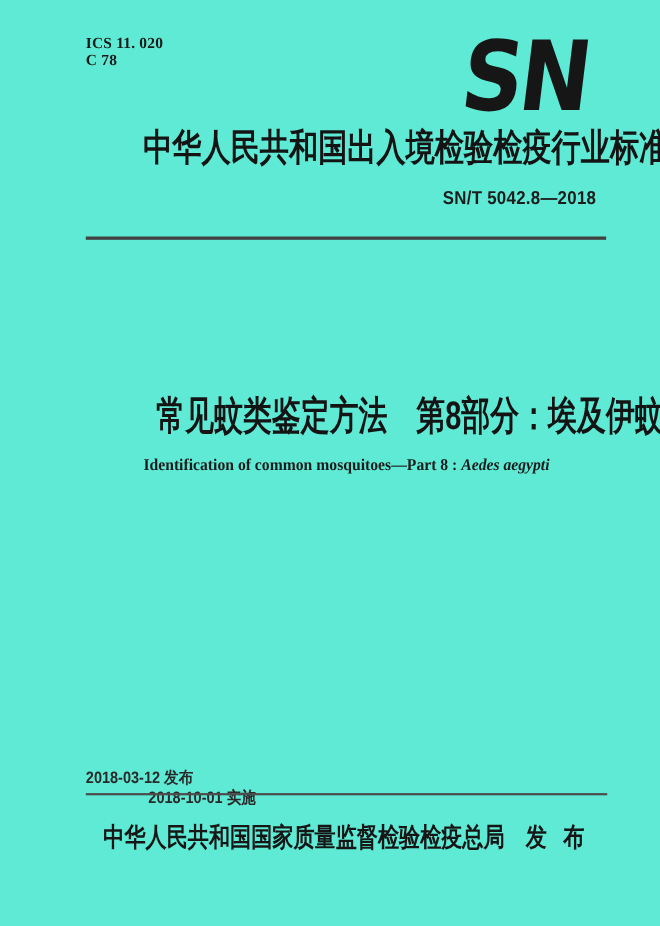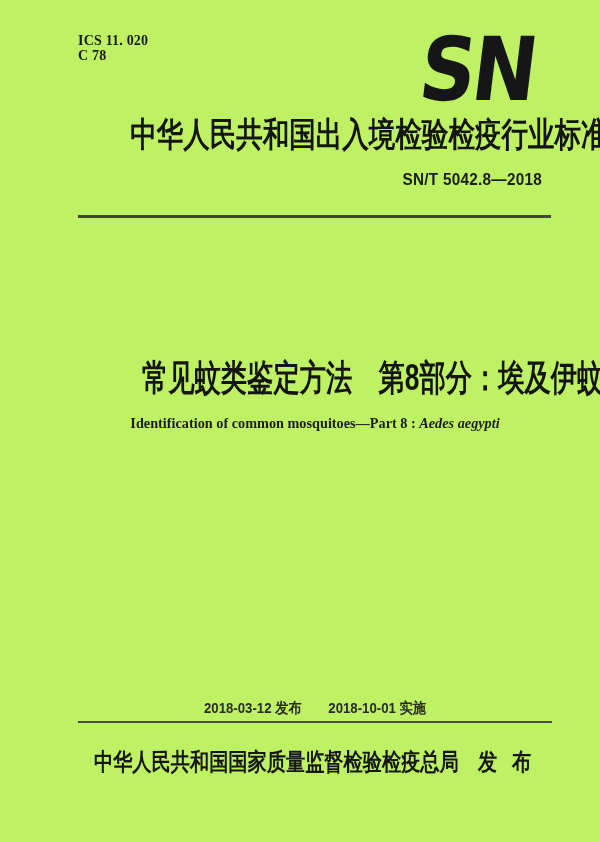--- a/index.html
+++ b/index.html
@@ -4,21 +4,21 @@
 <style>
   html, body {
     margin: 0;
     padding: 0;
     background: #ffffff;
   }
   .page {
     position: relative;
     width: 600px;
     height: 842px;
-    background: #bef264;
+    background: #5eead4;
     color: #1a1a1a;
     font-family: "Liberation Sans", "DejaVu Sans", sans-serif;
     overflow: hidden;
   }
   
   .ics-block {
     position: absolute;
     left: 78px;
     top: 33px;
     font-family: "Liberation Serif", serif;
@@ -122,25 +122,26 @@
   .title-en .species {
     font-style: italic;
   }
   
   .dates-row {
     position: absolute;
     top: 699px;
     left: 78px;
     width: 474px;
     display: flex;
-    justify-content: center;
+    justify-content: space-between;
     font-weight: bold;
     font-size: 15px;
     line-height: 18px;
     color: #2a2a2a;
+    flex-direction: column;
   }
   .date-left {
     transform: scaleX(0.88);
     transform-origin: 0 50%;
     white-space: nowrap;
   }
   .date-right {
     transform: scaleX(0.88);
     transform-origin: 100% 50%;
     white-space: nowrap;

